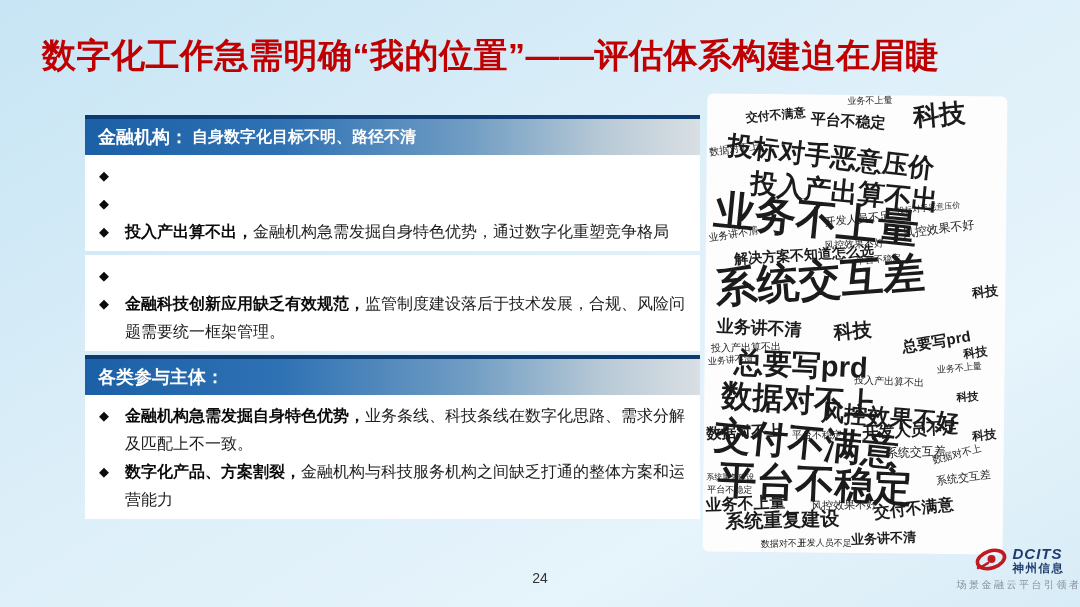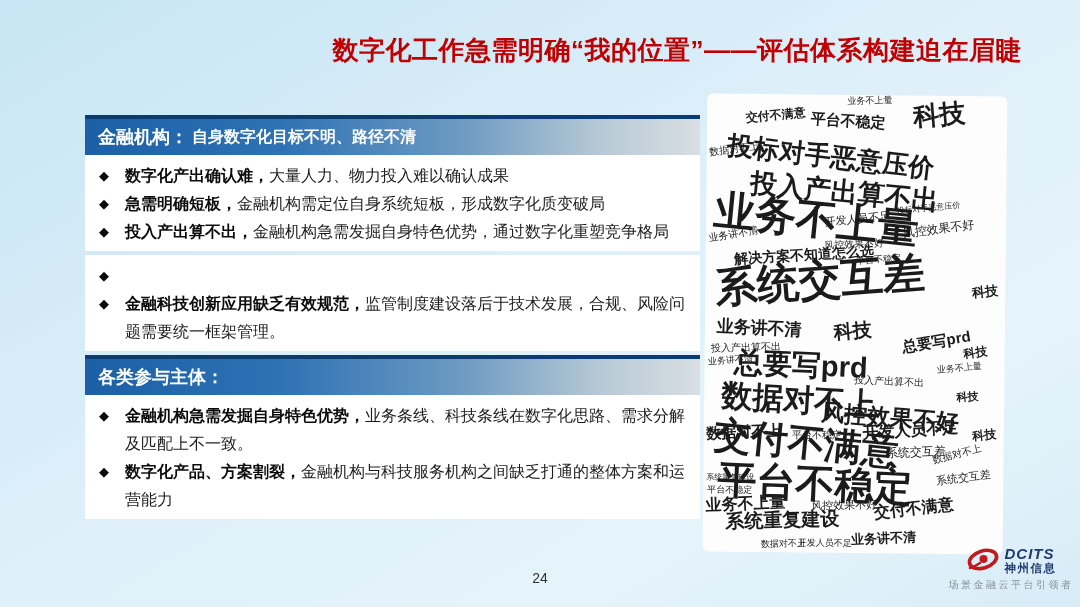--- a/index.html
+++ b/index.html
@@ -3,21 +3,21 @@
 <meta charset="utf-8">
 <style>
   html,body{margin:0;padding:0;}
   body{
     width:1080px;height:607px;position:relative;overflow:hidden;
     font-family:"Liberation Sans","DejaVu Sans",sans-serif;
     background:linear-gradient(150deg,#c7e5f4 0%,#ddeff9 45%,#e6f4fb 75%,#d8ecf7 100%);
   }
   .title{
     position:absolute;left:42px;top:33px;width:980px;
-    font-size:26px;font-weight:800;color:#c00000;letter-spacing:.5px;text-align:right;
+    font-size:34px;font-weight:800;color:#c00000;letter-spacing:.5px;
   }
   
   .sections{position:absolute;left:85px;top:115px;width:615px;}
   .card{margin-bottom:4px;border-radius:22px;}
   .bar{
     height:40px;box-sizing:border-box;display:flex;align-items:center;gap:4px;
     padding:0 13px;border-top:4px solid #0d3a70;
     background:linear-gradient(90deg,#1b5fa6 0%,#2f72b4 32%,#6f9cc3 62%,#b7c9d6 84%,#d9dfe3 100%);
     white-space:nowrap;
   }
@@ -37,21 +37,21 @@
     background:#fdfdfd;transform:rotate(.6deg);overflow:hidden;
     border-radius:6px;
   }
   .wordcloud span{position:absolute;white-space:nowrap;color:#1b1b1b;line-height:1;}
   
   .page-number{
     position:absolute;left:0;right:0;top:570px;text-align:center;
     font-size:14px;color:#333333;
   }
   .logo{
-    position:absolute;right:14px;top:546px;width:110px;
+    position:absolute;right:6px;top:546px;width:110px;
     display:flex;flex-direction:column;align-items:center;
   }
   .logo-row{display:flex;align-items:center;gap:5px;}
   .logo-texts{display:flex;flex-direction:column;line-height:1.05;}
   .logo-brand{font-size:15px;font-weight:800;color:#1e3a6e;letter-spacing:1px;font-style:italic;}
   .logo-company{font-size:11.5px;font-weight:700;color:#1e3a6e;letter-spacing:1.5px;}
   .logo-tagline{margin-top:4px;font-size:10px;color:#8a9098;letter-spacing:2.5px;white-space:nowrap;}
 </style>
 </head>
 <body>
@@ -61,25 +61,23 @@
 <div class="sections" id="sections-root">
     <div class="card">
       <div class="bar">
         <span class="bar-label">金融机构：</span>
         <span class="bar-desc">自身数字化目标不明、路径不清</span>
       </div>
       <div class="card-body">
         <ul class="bullets">
           <li>
             <span class="diamond">◆</span>
-            <span class="btext"><b>数字化产出确认难，</b>大量人力、物力投入难以确认成果</span>
           </li>
           <li>
             <span class="diamond">◆</span>
-            <span class="btext"><b>急需明确短板，</b>金融机构需定位自身系统短板，形成数字化质变破局</span>
           </li>
           <li>
             <span class="diamond">◆</span>
             <span class="btext"><b>投入产出算不出，</b>金融机构急需发掘自身特色优势，通过数字化重塑竞争格局</span>
           </li>
         </ul>
       </div>
     </div>
     <div class="card">
       <div class="card-body">

